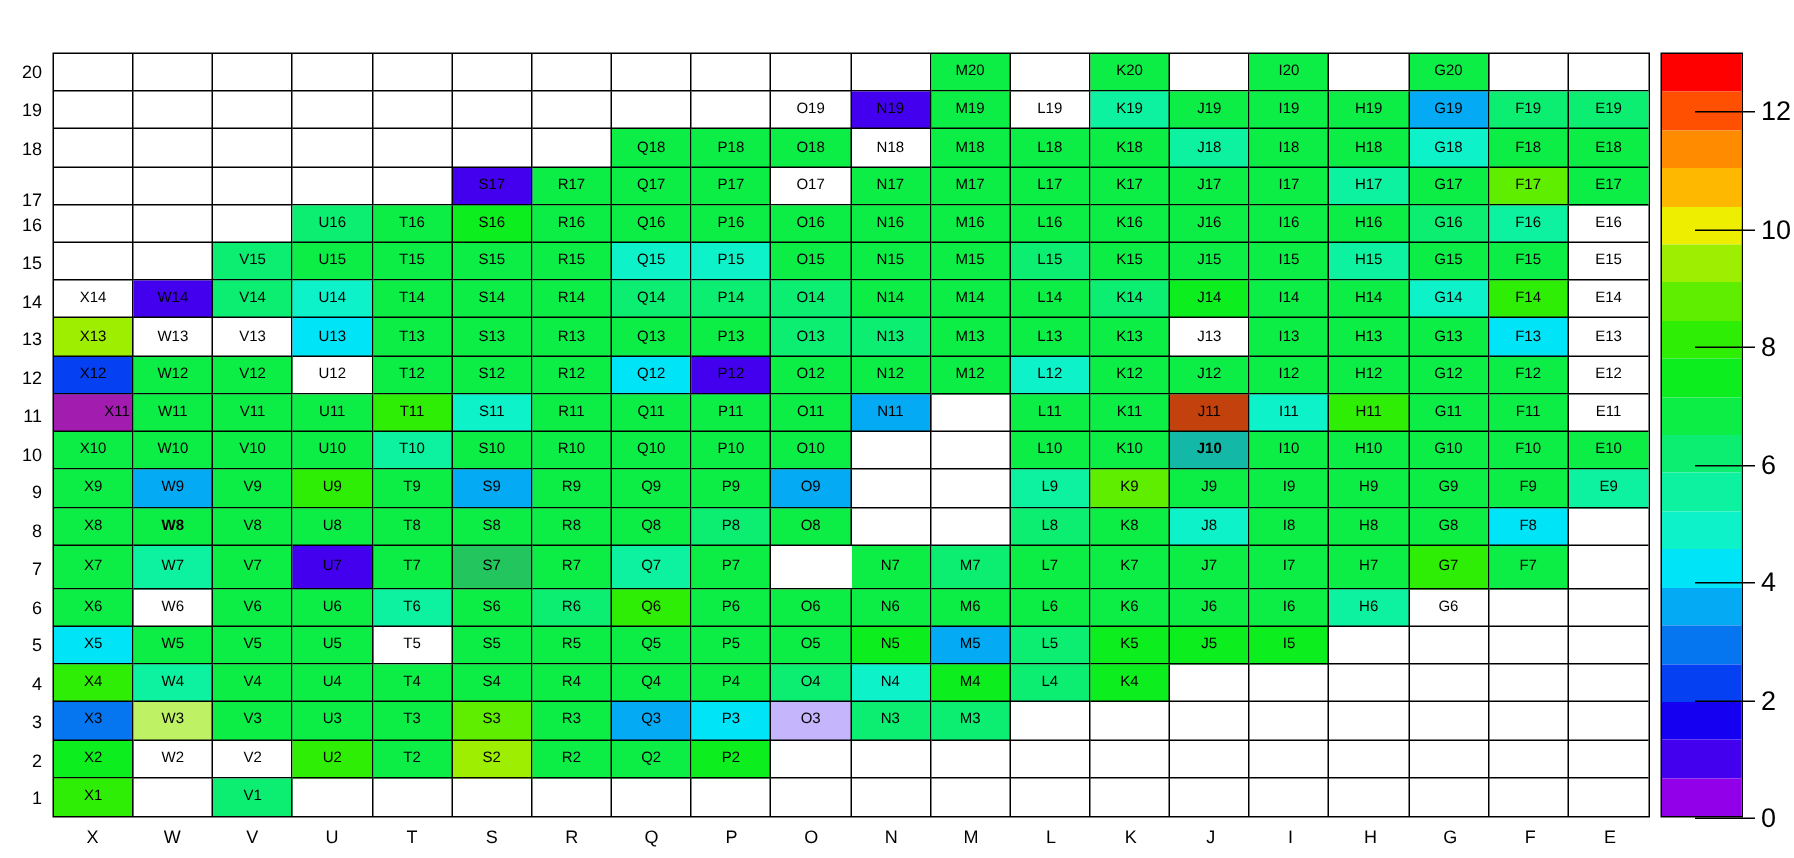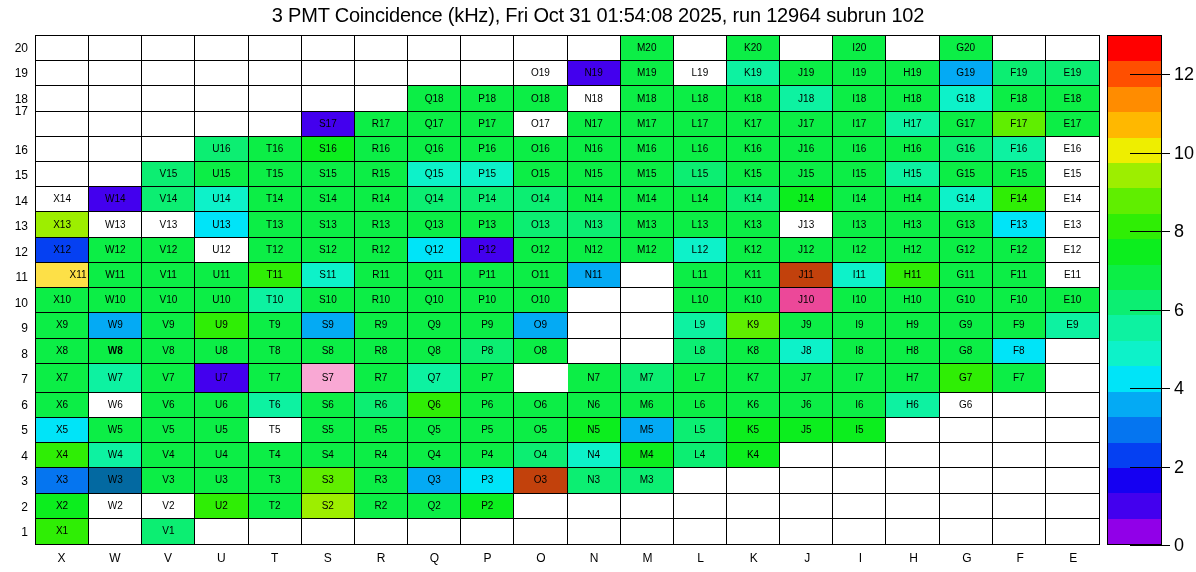--- a/index.html
+++ b/index.html
@@ -22,21 +22,20 @@
   #colorbar{position:absolute;left:1107px;top:35px;width:55px;height:510px;
             display:flex;flex-direction:column;border:1px solid #000;box-sizing:border-box;}
   .band{flex:1 1 0;}
   .cbtick{position:absolute;height:0;border-top:1px solid #000;width:40px;left:1130px;}
   .cblab{position:absolute;left:1174px;font-size:18px;line-height:18px;transform:translateY(-50%);}
 </style>
 </head>
 <body>
 
 <div id="canvas">
-  <div id="title">3 PMT Coincidence (kHz), Fri Oct 31 01:54:08 2025, run 12964 subrun 102</div>
   <div id="grid">
       <div class="cell"></div>
       <div class="cell"></div>
       <div class="cell"></div>
       <div class="cell"></div>
       <div class="cell"></div>
       <div class="cell"></div>
       <div class="cell"></div>
       <div class="cell"></div>
       <div class="cell"></div>
@@ -204,21 +203,21 @@
       <div class="cell" style="background: rgb(12, 238, 70);">N12</div>
       <div class="cell" style="background: rgb(12, 238, 70);">M12</div>
       <div class="cell" style="background: rgb(13, 242, 201);">L12</div>
       <div class="cell" style="background: rgb(12, 238, 70);">K12</div>
       <div class="cell" style="background: rgb(12, 238, 70);">J12</div>
       <div class="cell" style="background: rgb(12, 238, 70);">I12</div>
       <div class="cell" style="background: rgb(12, 238, 70);">H12</div>
       <div class="cell" style="background: rgb(12, 238, 70);">G12</div>
       <div class="cell" style="background: rgb(12, 238, 70);">F12</div>
       <div class="cell">E12</div>
-      <div class="cell" style="background: #fde047; padding-left: 32px;">X11</div>
+      <div class="cell" style="background: #a21caf; padding-left: 32px;">X11</div>
       <div class="cell" style="background: rgb(12, 238, 70);">W11</div>
       <div class="cell" style="background: rgb(12, 238, 70);">V11</div>
       <div class="cell" style="background: rgb(12, 238, 70);">U11</div>
       <div class="cell" style="background: rgb(47, 238, 5);">T11</div>
       <div class="cell" style="background: rgb(13, 242, 201);">S11</div>
       <div class="cell" style="background: rgb(12, 238, 70);">R11</div>
       <div class="cell" style="background: rgb(12, 238, 70);">Q11</div>
       <div class="cell" style="background: rgb(12, 238, 70);">P11</div>
       <div class="cell" style="background: rgb(12, 238, 70);">O11</div>
       <div class="cell" style="background: rgb(4, 170, 244);">N11</div>
@@ -238,21 +237,21 @@
       <div class="cell" style="background: rgb(13, 242, 161);">T10</div>
       <div class="cell" style="background: rgb(12, 238, 70);">S10</div>
       <div class="cell" style="background: rgb(12, 238, 70);">R10</div>
       <div class="cell" style="background: rgb(12, 238, 70);">Q10</div>
       <div class="cell" style="background: rgb(12, 238, 70);">P10</div>
       <div class="cell" style="background: rgb(12, 238, 70);">O10</div>
       <div class="cell"></div>
       <div class="cell"></div>
       <div class="cell" style="background: rgb(12, 238, 70);">L10</div>
       <div class="cell" style="background: rgb(12, 238, 70);">K10</div>
-      <div class="cell" style="background: #ec4899;">J10</div>
+      <div class="cell" style="background: #14b8a6; font-weight: bold;">J10</div>
       <div class="cell" style="background: rgb(12, 238, 70);">I10</div>
       <div class="cell" style="background: rgb(12, 238, 70);">H10</div>
       <div class="cell" style="background: rgb(12, 238, 70);">G10</div>
       <div class="cell" style="background: rgb(12, 238, 70);">F10</div>
       <div class="cell" style="background: rgb(12, 238, 70);">E10</div>
       <div class="cell" style="background: rgb(12, 238, 70);">X9</div>
       <div class="cell" style="background: rgb(4, 170, 244);">W9</div>
       <div class="cell" style="background: rgb(12, 238, 70);">V9</div>
       <div class="cell" style="background: rgb(47, 238, 5);">U9</div>
       <div class="cell" style="background: rgb(12, 238, 70);">T9</div>
@@ -289,21 +288,21 @@
       <div class="cell" style="background: rgb(12, 238, 70);">I8</div>
       <div class="cell" style="background: rgb(12, 238, 70);">H8</div>
       <div class="cell" style="background: rgb(12, 238, 70);">G8</div>
       <div class="cell" style="background: rgb(0, 228, 248);">F8</div>
       <div class="cell"></div>
       <div class="cell" style="background: rgb(12, 238, 70);">X7</div>
       <div class="cell" style="background: rgb(13, 242, 161);">W7</div>
       <div class="cell" style="background: rgb(12, 238, 70);">V7</div>
       <div class="cell" style="background: rgb(67, 0, 238);">U7</div>
       <div class="cell" style="background: rgb(12, 238, 70);">T7</div>
-      <div class="cell" style="background: #f9a8d4; text-align: right;">S7</div>
+      <div class="cell" style="background: #22c55e; text-align: right;">S7</div>
       <div class="cell" style="background: rgb(12, 238, 70);">R7</div>
       <div class="cell" style="background: rgb(13, 242, 161);">Q7</div>
       <div class="cell" style="background: rgb(12, 238, 70);">P7</div>
       <div class="cell" style="background: #fca5a5; margin-top: 28px;">O7</div>
       <div class="cell" style="background: rgb(12, 238, 70);">N7</div>
       <div class="cell" style="background: rgb(12, 238, 114);">M7</div>
       <div class="cell" style="background: rgb(12, 238, 70);">L7</div>
       <div class="cell" style="background: rgb(12, 238, 70);">K7</div>
       <div class="cell" style="background: rgb(12, 238, 70);">J7</div>
       <div class="cell" style="background: rgb(12, 238, 70);">I7</div>
@@ -365,29 +364,29 @@
       <div class="cell" style="background: rgb(12, 238, 30);">M4</div>
       <div class="cell" style="background: rgb(12, 238, 114);">L4</div>
       <div class="cell" style="background: rgb(12, 238, 30);">K4</div>
       <div class="cell"></div>
       <div class="cell"></div>
       <div class="cell"></div>
       <div class="cell"></div>
       <div class="cell"></div>
       <div class="cell"></div>
       <div class="cell" style="background: rgb(5, 117, 240);">X3</div>
-      <div class="cell" style="background: #0369a1;">W3</div>
+      <div class="cell" style="background: #bef264;">W3</div>
       <div class="cell" style="background: rgb(12, 238, 70);">V3</div>
       <div class="cell" style="background: rgb(12, 238, 70);">U3</div>
       <div class="cell" style="background: rgb(12, 238, 70);">T3</div>
       <div class="cell" style="background: rgb(96, 238, 0);">S3</div>
       <div class="cell" style="background: rgb(12, 238, 70);">R3</div>
       <div class="cell" style="background: rgb(4, 170, 244);">Q3</div>
       <div class="cell" style="background: rgb(0, 228, 248);">P3</div>
-      <div class="cell" style="background: #c2410c;">O3</div>
+      <div class="cell" style="background: #c4b5fd;">O3</div>
       <div class="cell" style="background: rgb(12, 238, 114);">N3</div>
       <div class="cell" style="background: rgb(12, 238, 114);">M3</div>
       <div class="cell"></div>
       <div class="cell"></div>
       <div class="cell"></div>
       <div class="cell"></div>
       <div class="cell"></div>
       <div class="cell"></div>
       <div class="cell"></div>
       <div class="cell"></div>
@@ -429,21 +428,21 @@
       <div class="cell"></div>
       <div class="cell"></div>
       <div class="cell"></div>
       <div class="cell"></div>
       <div class="cell"></div>
     </div>
   <div id="rowlabs">
       <div class="rowlab" style="top: 35px; height: 25.5px;">20</div>
       <div class="rowlab" style="top: 60.5px; height: 25.5px;">19</div>
       <div class="rowlab" style="top: 86px; height: 25.5px;">18</div>
-      <div class="rowlab" style="top: 98px; height: 25.5px;">17</div>
+      <div class="rowlab" style="top: 120px; height: 25.5px;">17</div>
       <div class="rowlab" style="top: 137px; height: 25.5px;">16</div>
       <div class="rowlab" style="top: 162.5px; height: 25.5px;">15</div>
       <div class="rowlab" style="top: 188px; height: 25.5px;">14</div>
       <div class="rowlab" style="top: 213.5px; height: 25.5px;">13</div>
       <div class="rowlab" style="top: 239px; height: 25.5px;">12</div>
       <div class="rowlab" style="top: 264.5px; height: 25.5px;">11</div>
       <div class="rowlab" style="top: 290px; height: 25.5px;">10</div>
       <div class="rowlab" style="top: 315.5px; height: 25.5px;">9</div>
       <div class="rowlab" style="top: 341px; height: 25.5px;">8</div>
       <div class="rowlab" style="top: 366.5px; height: 25.5px;">7</div>

